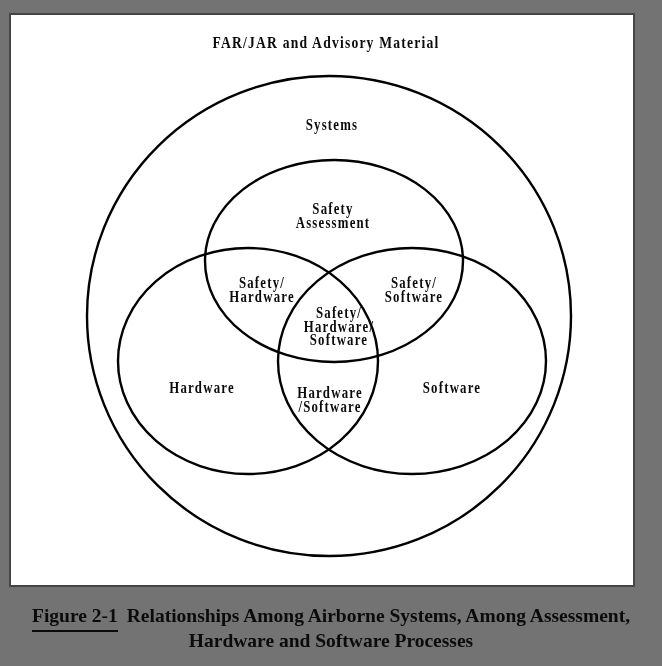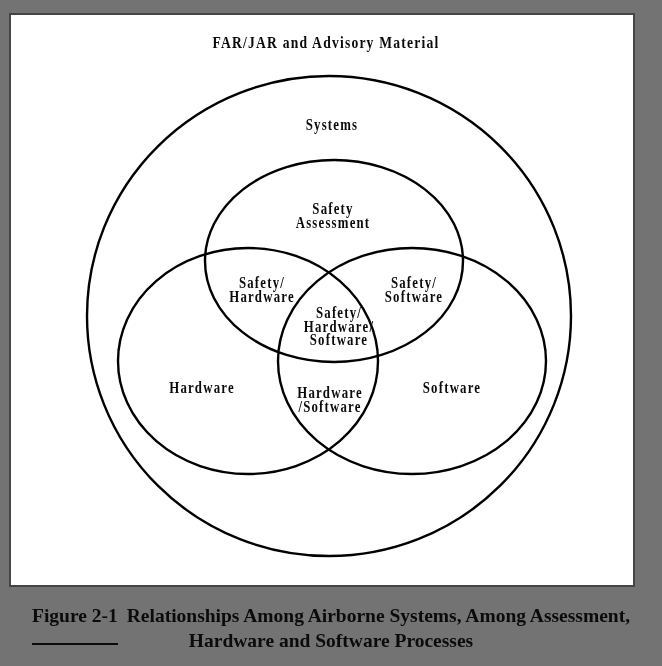--- a/index.html
+++ b/index.html
@@ -58,21 +58,21 @@
     text-align: center;
     font-weight: bold;
     font-size: 19.5px;
     line-height: 24.5px;
     color: #0b0b0b;
   }
   .caption .cap-line { white-space: nowrap; }
   .caption .fig-label {
     border-bottom: 2px solid #0b0b0b;
     margin-right: 9px;
-    padding-bottom: 17px;
+    padding-bottom: 4px;
   }
 </style>
 </head>
 <body>
 
 <div class="page">
 
   <div class="figure-border"></div>
 
   <svg class="venn-svg" viewBox="0 0 662 666" aria-hidden="true">

